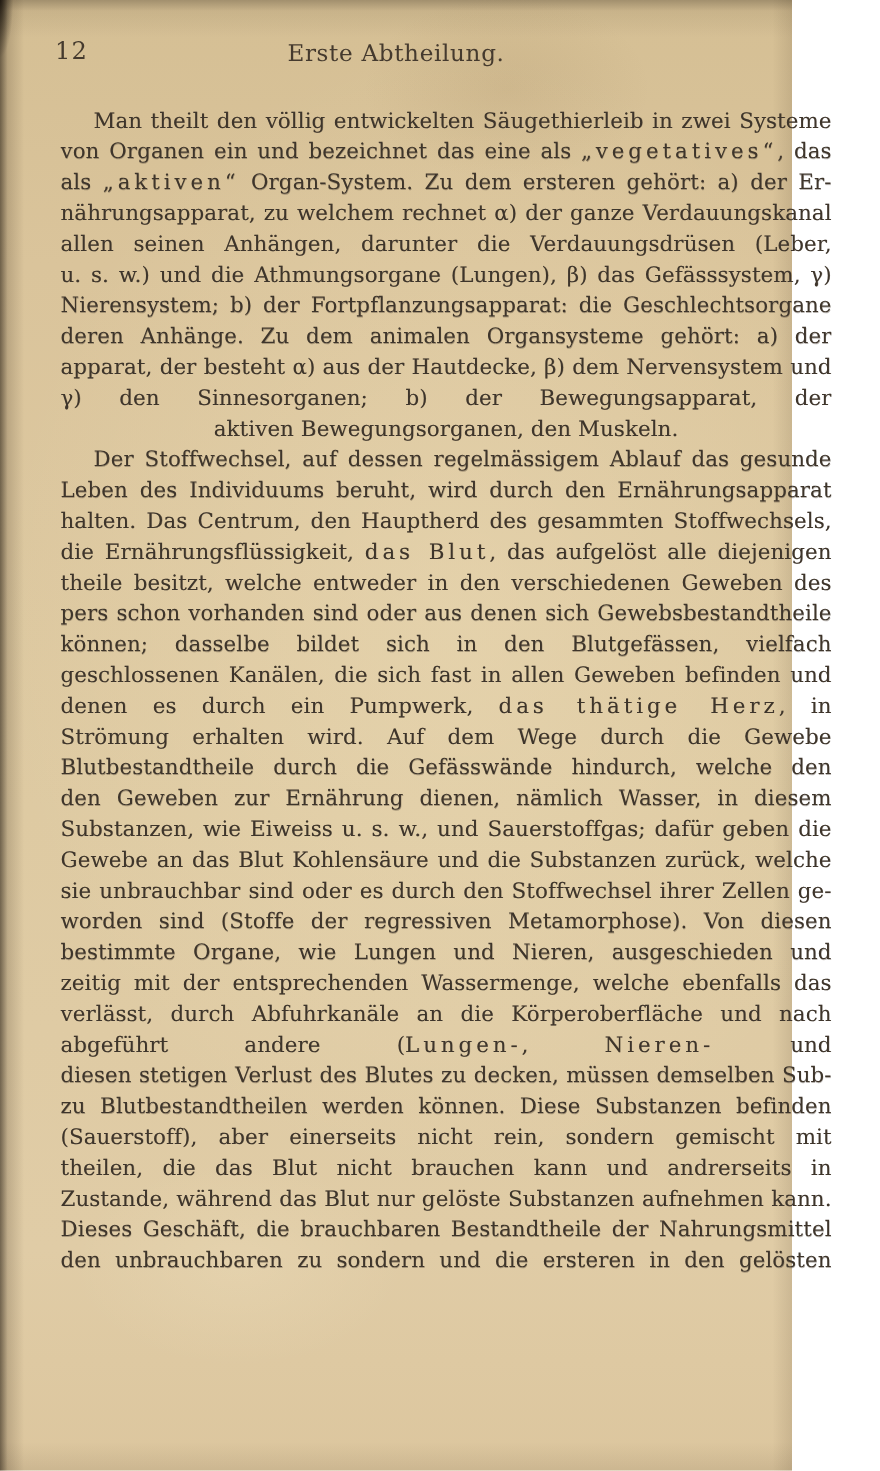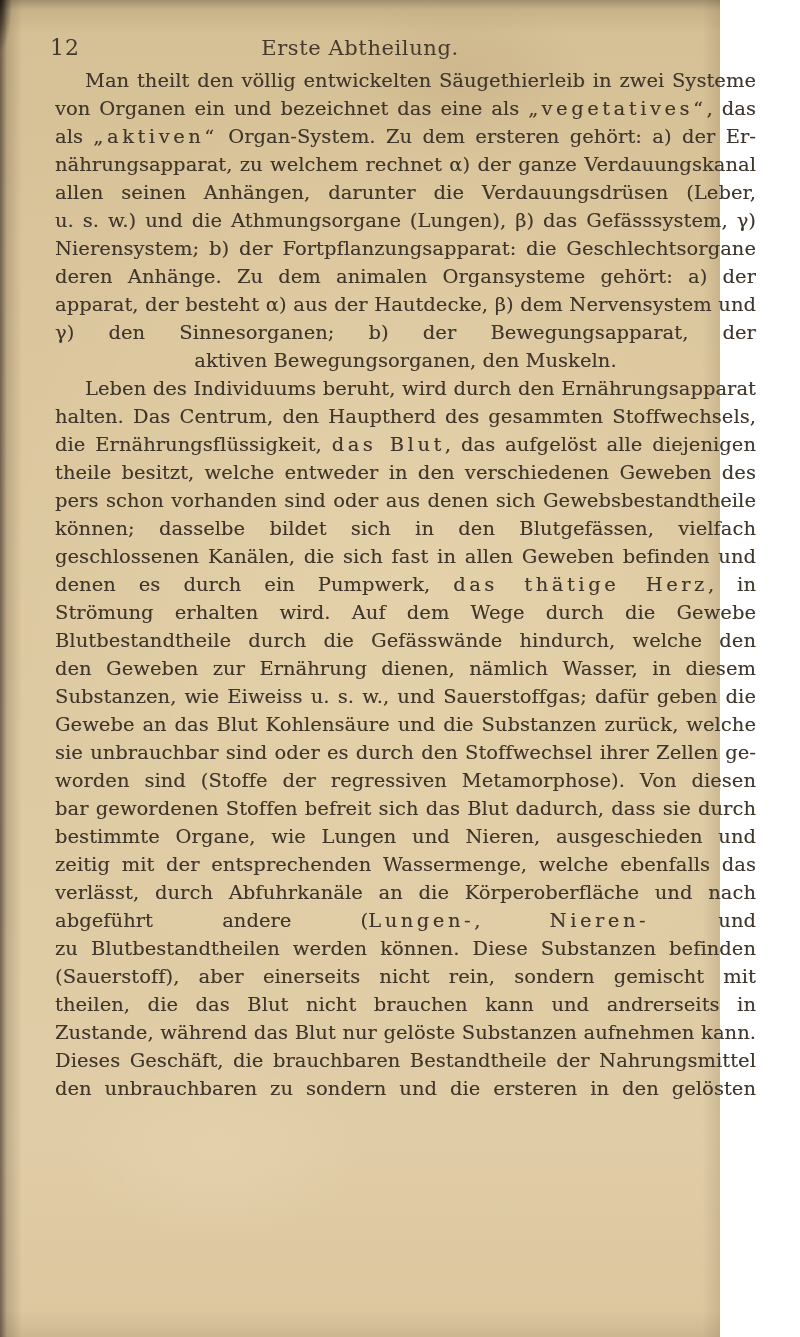--- a/index.html
+++ b/index.html
@@ -46,21 +46,21 @@
   .page-number {
     position: absolute;
     left: 50px;
     top: 0;
     font-size: 22px;
     letter-spacing: 1px;
   }
   .text-block {
     position: absolute;
     left: 55px;
-    top: 67px;
+    top: 96px;
     width: 701px;
   }
   .paragraph { margin: 0; }
   .line {
     position: relative;
     height: 28px;
     line-height: 28px;
     font-size: 19.4px;
     overflow: hidden;
     text-align: center;
@@ -96,40 +96,41 @@
         <div class="line j"><span class="plain">nährungsapparat, zu welchem rechnet α) der ganze Verdauungskanal mit</span></div>
         <div class="line j"><span class="plain">allen seinen Anhängen, darunter die Verdauungsdrüsen (Leber, Pankreas</span></div>
         <div class="line j"><span class="plain">u. s. w.) und die Athmungsorgane (Lungen), β) das Gefässsystem, γ) das</span></div>
         <div class="line j"><span class="plain">Nierensystem; b) der Fortpflanzungsapparat: die Geschlechtsorgane und</span></div>
         <div class="line j"><span class="plain">deren Anhänge.  Zu dem animalen Organsysteme gehört: a) der Sinnes-</span></div>
         <div class="line j"><span class="plain">apparat, der besteht α) aus der Hautdecke, β) dem Nervensystem und</span></div>
         <div class="line j"><span class="plain">γ) den Sinnesorganen; b) der Bewegungsapparat, der zusammengesetzt</span></div>
         <div class="line"><span class="plain">aktiven Bewegungsorganen, den Muskeln.</span></div>
       </div>
       <div class="paragraph indent">
+        <div class="line j"><span class="plain">Der Stoffwechsel,  auf dessen  regelmässigem  Ablauf  das  gesunde</span></div>
         <div class="line j"><span class="plain">Leben des Individuums beruht, wird durch den Ernährungsapparat unter-</span></div>
         <div class="line j"><span class="plain">halten.  Das Centrum, den Hauptherd des gesammten Stoffwechsels, bildet</span></div>
         <div class="line j"><span class="plain">die Ernährungsflüssigkeit, </span><span class="gesperrt">das Blut</span><span class="plain">, das aufgelöst alle diejenigen Bestand-</span></div>
         <div class="line j"><span class="plain">theile besitzt, welche entweder in den verschiedenen Geweben des Kör-</span></div>
         <div class="line j"><span class="plain">pers schon vorhanden sind oder aus denen sich Gewebsbestandtheile bilden</span></div>
         <div class="line j"><span class="plain">können; dasselbe bildet sich in den Blutgefässen, vielfach verzweigten</span></div>
         <div class="line j"><span class="plain">geschlossenen Kanälen, die sich fast in allen Geweben befinden und in</span></div>
         <div class="line j"><span class="plain">denen es durch ein Pumpwerk, </span><span class="gesperrt">das thätige Herz</span><span class="plain">, in kontinuirlicher</span></div>
         <div class="line j"><span class="plain">Strömung erhalten wird.  Auf dem Wege durch die Gewebe transsudiren</span></div>
         <div class="line j"><span class="plain">Blutbestandtheile durch die Gefässwände hindurch, welche den umliegen-</span></div>
         <div class="line j"><span class="plain">den Geweben zur Ernährung dienen, nämlich Wasser, in diesem gelöste</span></div>
         <div class="line j"><span class="plain">Substanzen, wie Eiweiss u. s. w., und Sauerstoffgas; dafür geben die</span></div>
         <div class="line j"><span class="plain">Gewebe an das Blut Kohlensäure und die Substanzen zurück, welche für</span></div>
         <div class="line j"><span class="plain">sie unbrauchbar sind oder es durch den Stoffwechsel ihrer Zellen ge-</span></div>
         <div class="line j"><span class="plain">worden sind (Stoffe der regressiven Metamorphose).  Von diesen unbrauch-</span></div>
-        <div class="line j"><span class="plain">bar gewordenen Stoffen befreit sich das Blut dadurch, dass sie durch</span></div>
         <div class="line j"><span class="plain">bestimmte Organe, wie Lungen und Nieren, ausgeschieden und gleich-</span></div>
         <div class="line j"><span class="plain">zeitig mit der entsprechenden Wassermenge, welche ebenfalls das Blut</span></div>
         <div class="line j"><span class="plain">verlässt, durch Abfuhrkanäle an die Körperoberfläche und nach aussen</span></div>
         <div class="line j"><span class="plain">abgeführt andere (</span><span class="gesperrt">Lungen-</span><span class="plain">, </span><span class="gesperrt">Nieren-</span><span class="plain"> und </span></div>
+        <div class="line j"><span class="plain">diesen stetigen Verlust des Blutes zu decken, müssen demselben Sub-</span></div>
         <div class="line j"><span class="plain">zu Blutbestandtheilen werden können.  Diese Substanzen befinden sich</span></div>
         <div class="line j"><span class="plain">(Sauerstoff), aber einerseits nicht rein, sondern gemischt mit Bestand-</span></div>
         <div class="line j"><span class="plain">theilen, die das Blut nicht brauchen kann und andrerseits in ungelöstem</span></div>
         <div class="line j"><span class="plain">Zustande, während das Blut nur gelöste Substanzen aufnehmen kann.</span></div>
         <div class="line j"><span class="plain">Dieses Geschäft, die brauchbaren Bestandtheile der Nahrungsmittel von</span></div>
         <div class="line j"><span class="plain">den unbrauchbaren zu sondern und die ersteren in den gelösten Zustand</span></div>
       </div>
     </div>
 </div>
 

